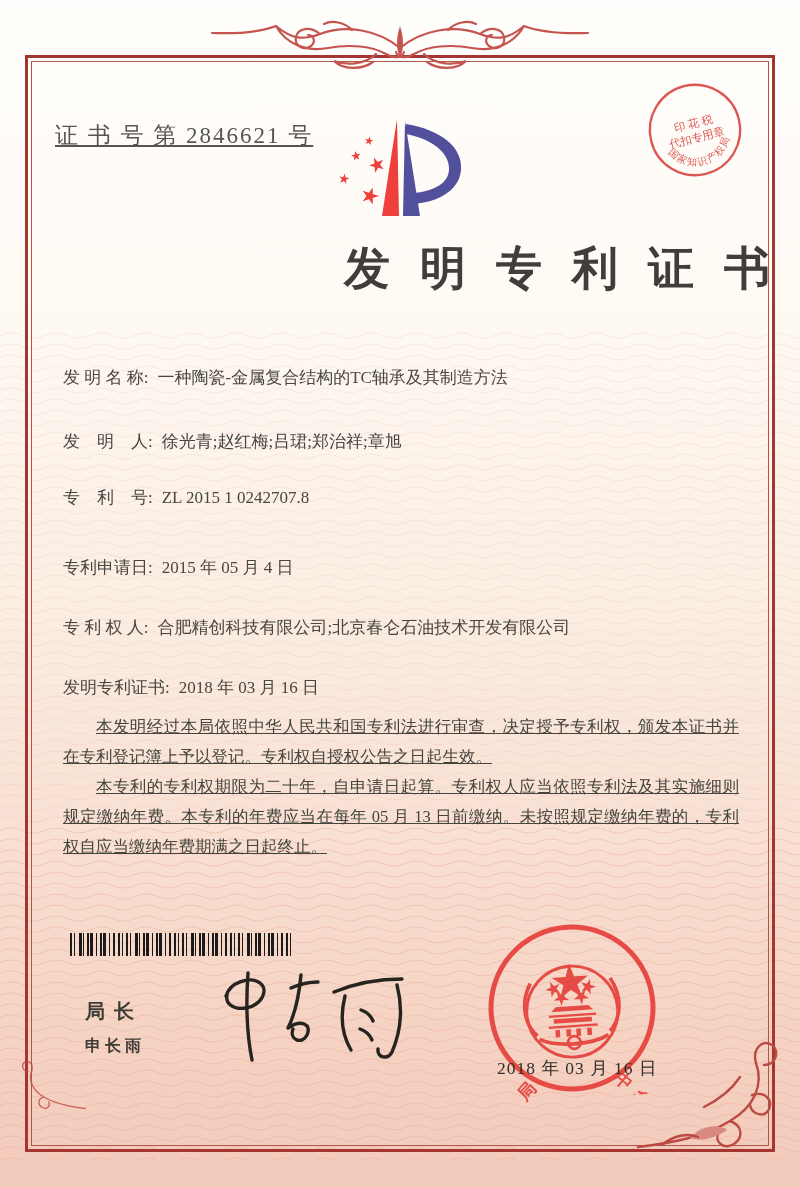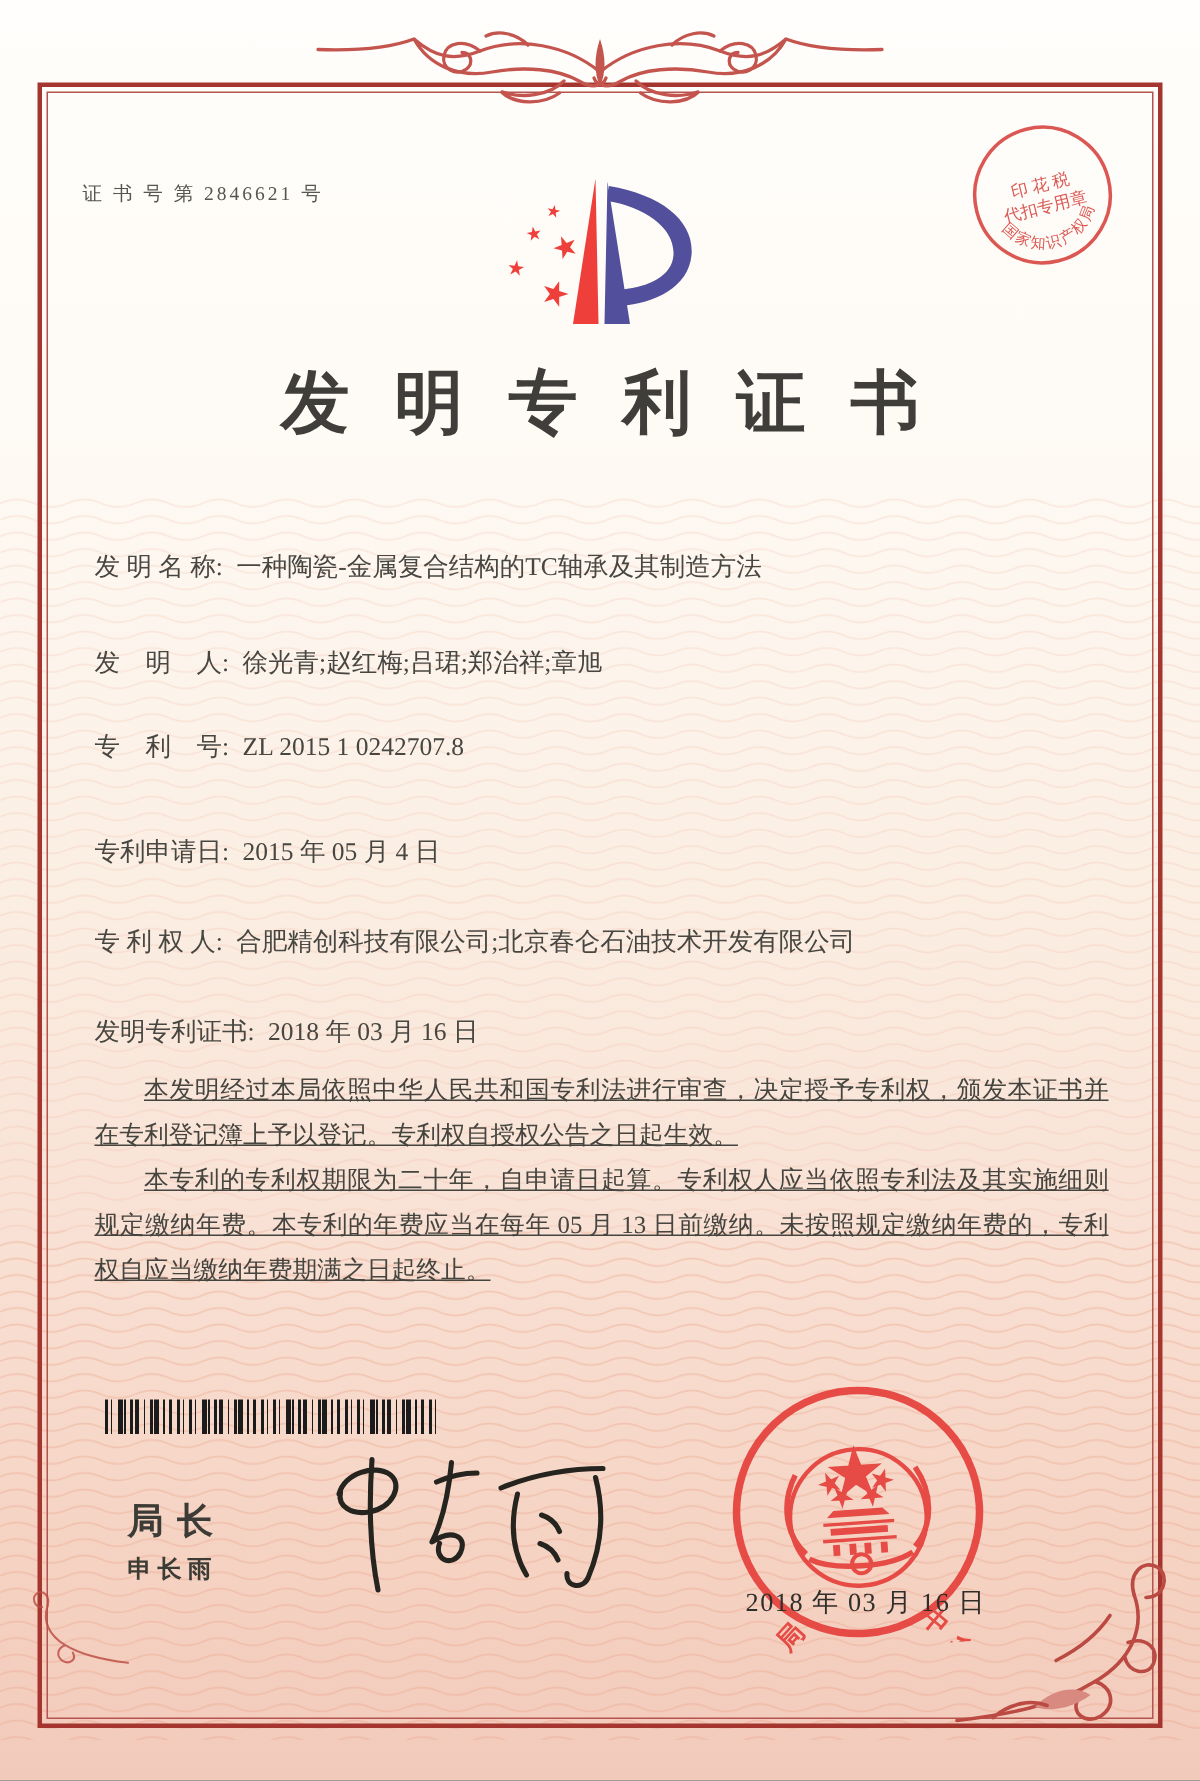--- a/index.html
+++ b/index.html
@@ -5,43 +5,43 @@
   html,body{margin:0;padding:0;background:#888;}
   .page{
     position:relative;width:800px;height:1187px;margin:0 auto;overflow:hidden;
     background:linear-gradient(180deg,#fffefc 0%,#fefaf4 25%,#fbeee3 50%,#f8dfd2 72%,#f5d2c2 88%,#f2cabb 100%);
     font-family:"Liberation Serif","DejaVu Serif",serif;
     color:#45443e;
   }
   .waves{position:absolute;inset:0;pointer-events:none;}
   .frame{position:absolute;left:25px;right:25px;top:55px;bottom:35px;border:3px solid #a5362f;}
   .frame-inner{position:absolute;inset:3px;border:1px solid #b5544c;}
-  .cert-no{position:absolute;left:55px;top:120px;font-size:13px;letter-spacing:2px;color:#56554f;}
+  .cert-no{position:absolute;left:55px;top:120px;font-size:23px;letter-spacing:2px;color:#56554f;text-decoration:underline;}
   .logo{position:absolute;left:320px;top:90px;width:170px;height:150px;}
   .tax-stamp{position:absolute;left:641px;top:76px;width:108px;height:108px;transform:rotate(-14deg);opacity:.92;}
   .tax-stamp text{font-family:"Liberation Serif",serif;fill:#d94a45;}
-  .title{position:absolute;left:0;right:0;top:238px;text-align:center;font-size:46px;font-weight:600;
+  .title{position:absolute;left:0;right:0;top:238px;text-align:right;font-size:46px;font-weight:600;
          color:#3f3e3a;letter-spacing:30px;padding-left:30px;}
   .field{position:absolute;left:63px;right:55px;font-size:17px;color:#474640;}
   .field .lab{display:inline-block;}
   .field .val{margin-left:9px;}
   .f0{top:366px}.f1{top:430px}.f2{top:486px}.f3{top:556px}.f4{top:616px}.f5{top:676px}
   .body-text{position:absolute;left:63px;width:676px;top:712px;font-size:16.5px;line-height:30px;
              text-align:justify;color:#45443e;}
   .body-text p{margin:0;text-indent:2em;text-decoration:underline;}
   .barcode{position:absolute;left:70px;top:933px;width:222px;height:23px;
     background:repeating-linear-gradient(90deg,
       #1b1b1b 0 2px,transparent 2px 4px,#1b1b1b 4px 5px,transparent 5px 9px,
       #1b1b1b 9px 12px,transparent 12px 13px,#1b1b1b 13px 14px,transparent 14px 17px,
       #1b1b1b 17px 19px,transparent 19px 20px,#1b1b1b 20px 23px,transparent 23px 26px,
       #1b1b1b 26px 27px,transparent 27px 30px,#1b1b1b 30px 32px,transparent 32px 33px,
       #1b1b1b 33px 36px,transparent 36px 39px,#1b1b1b 39px 40px,transparent 40px 43px,
       #1b1b1b 43px 45px,transparent 45px 48px,#1b1b1b 48px 50px,transparent 50px 52px,
       #1b1b1b 52px 53px,transparent 53px 56px);}
-  .director-label{position:absolute;left:85px;top:998px;font-size:24px;font-weight:600;
+  .director-label{position:absolute;left:85px;top:998px;font-size:20px;font-weight:600;
                   letter-spacing:9px;color:#3c3b35;}
   .director-name{position:absolute;left:85px;top:1036px;font-size:16px;font-weight:600;
                  letter-spacing:4px;color:#3c3b35;}
   .signature{position:absolute;left:196px;top:966px;width:215px;height:105px;}
   .official-seal{position:absolute;left:481px;top:917px;width:182px;height:182px;transform:rotate(-4deg);opacity:.93;}
   .official-seal text{font-family:"Liberation Serif",serif;fill:#e5413c;font-weight:600;}
   .issue-date{position:absolute;left:497px;top:1056px;font-size:17.5px;letter-spacing:1px;color:#2f2e2a;z-index:5;}
   .ornament-top{position:absolute;left:50%;top:0;transform:translateX(-50%);}
   .ornament-br{position:absolute;right:18px;bottom:22px;}
   .ornament-bl{position:absolute;left:20px;bottom:70px;transform:scaleX(-1);opacity:.8;}

